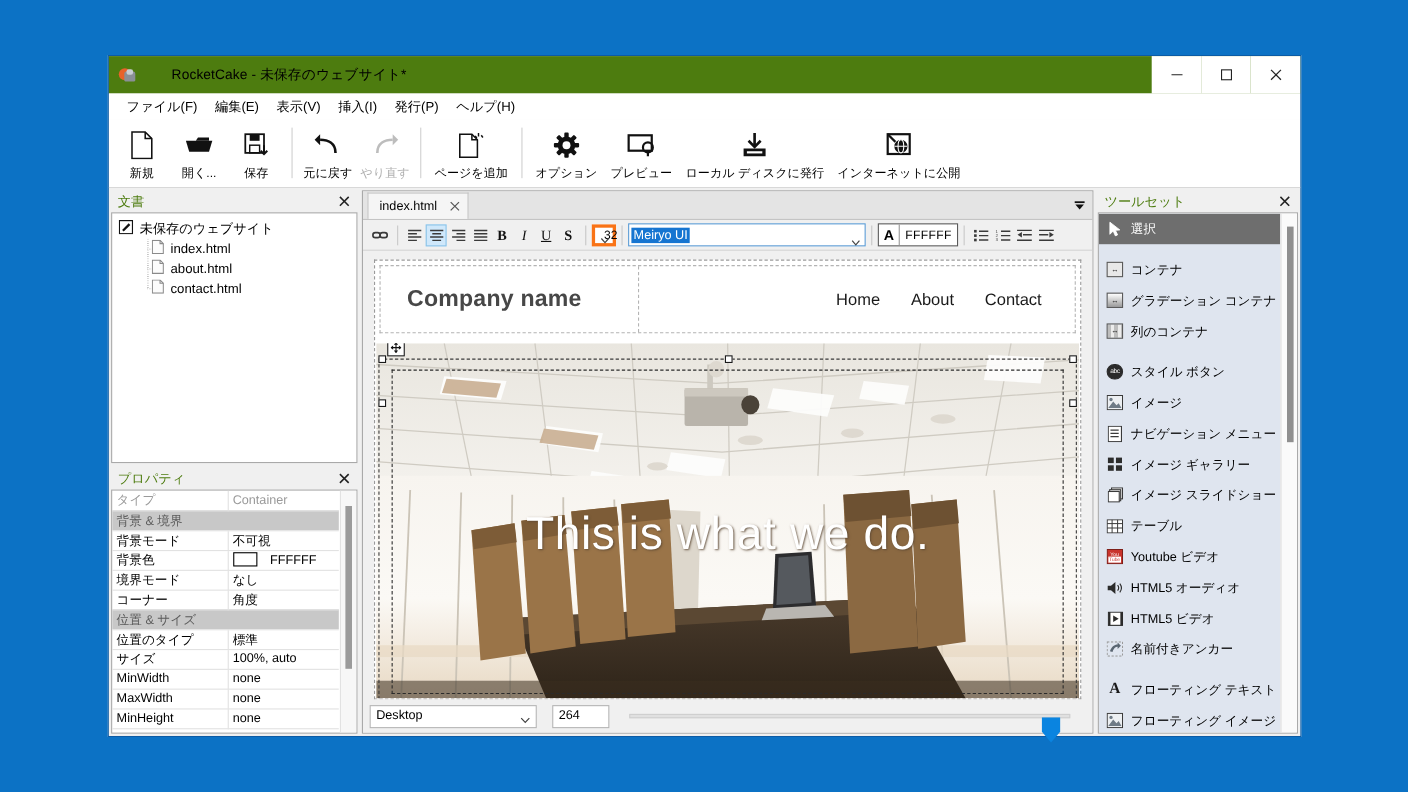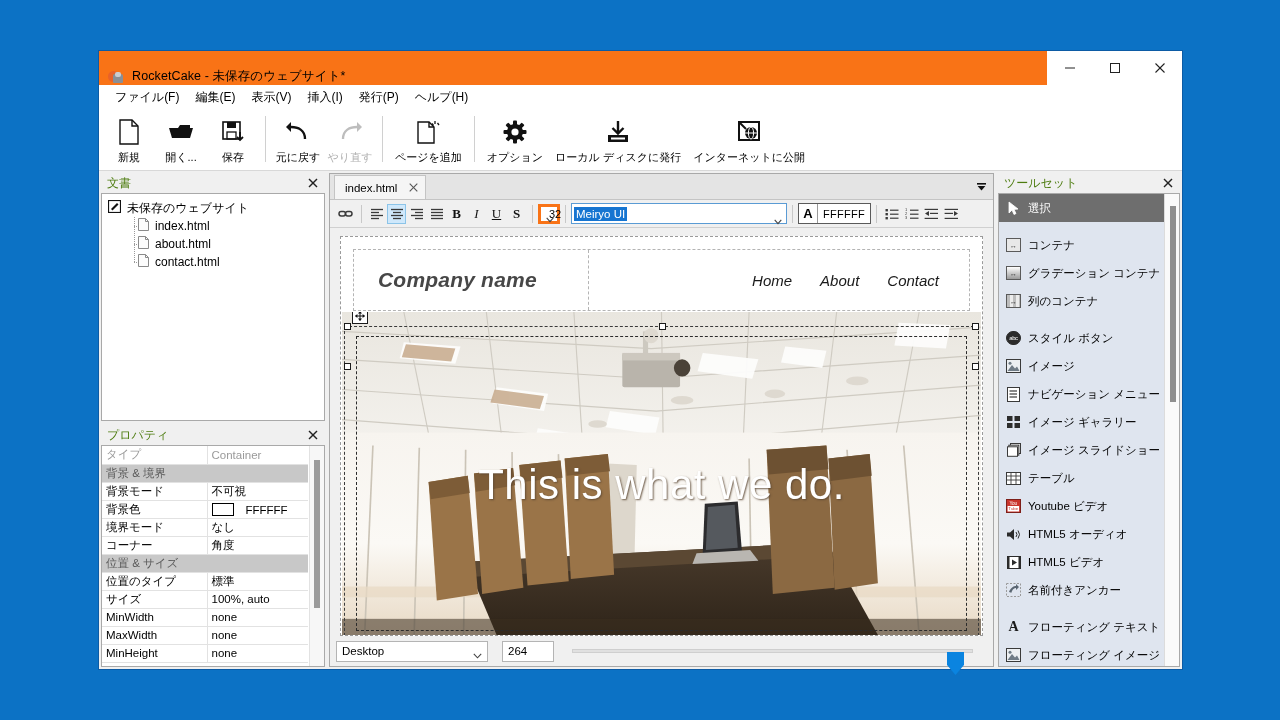--- a/index.html
+++ b/index.html
@@ -16,23 +16,24 @@
     position: absolute;
     left: 98px; top: 50px;
     width: 1085px; height: 620px;
     background: #f0f0f0;
     border: 1px solid #0c5ba5;
     display: flex; flex-direction: column;
   }
 
   
   #titlebar {
-    height: 34px; background: #f97316;
-    display: flex; align-items: flex-end;
+    height: 34px; background: #4d7c0f;
+    display: flex; align-items: center;
     flex: 0 0 34px;
+    gap: 24px;
   }
   #app-icon {
     width: 16px; height: 16px; margin-left: 9px; margin-right: 8px;
     position: relative; flex: 0 0 16px;
   }
   #app-icon .c1 { position:absolute; left:0; top:2px; width:11px; height:11px; border-radius:50%; background:#e8622a; }
   #app-icon .c2 { position:absolute; left:5px; top:5px; width:10px; height:9px; background:#8a8f96; border-radius:2px 2px 1px 1px; }
   #app-icon .c3 { position:absolute; left:7px; top:3px; width:6px; height:5px; background:#c9cdd2; border-radius:2px; }
   #title-text { font-size: 12.5px; color: #000; letter-spacing:.1px; }
   #win-controls { margin-left: auto; display: flex; height: 34px; }
@@ -156,21 +157,21 @@
   .color-btn .glyphA { width:19px; height:19px; border-right:1px solid #9a9a9a; display:flex; align-items:center; justify-content:center; font-size:13px; font-weight:bold; color:#000; }
   .color-btn .hex { font-size:11px; color:#000; padding: 0 5px; letter-spacing:.3px; }
 
   
   #canvas-wrap { flex:1 1 auto; background:#f0f0f0; position:relative; overflow:hidden; padding: 8px 10px 0 10px; min-height:0; }
   #page {
     position:relative; width:100%; height:100%;
     border: 1px dashed #9a9a9a; background:#fff; overflow:hidden;
   }
   #site-header {
-    height: 62px; margin: 12px; border:1px dashed #b4b4b4; display:flex; align-items:stretch;font-style:italic;
+    height: 62px; margin: 4px; border:1px dashed #b4b4b4; display:flex; align-items:stretch;
   }
   #brand-box { width: 235px; border-right:1px dashed #b4b4b4; display:flex; align-items:center; padding-left: 24px; }
   #brand-text { font-size: 21px; color:#474747; font-weight:bold; letter-spacing:.2px; }
   #nav-box { flex:1 1 auto; display:flex; align-items:center; justify-content:flex-end; padding-right: 30px; }
   .nav-link { font-size: 15px; color:#1a1a1a; margin-left: 28px; }
 
   #hero { position:absolute; left:1px; right:1px; top:75px; bottom:0; overflow:hidden; }
   #hero-photo { position:absolute; inset:0; }
   #hero-headline {
     position:absolute; left:0; right:0; top:46%;
@@ -347,20 +348,30 @@
               <rect x="10" y="0.5" width="4" height="23" rx="1" transform="rotate(45 12 12)"></rect>
               <rect x="0.5" y="10" width="23" height="4" rx="1" transform="rotate(45 12 12)"></rect>
             </g>
             <circle cx="12" cy="12" r="8" fill="#111"></circle>
             <circle cx="12" cy="12" r="3.6" fill="#fff"></circle>
           </svg>
       </div>
       <div class="tb-label">オプション</div>
     </div>
 
+    <div class="tb-btn wide">
+      <div class="tb-icon">
+        <svg width="27" height="24" viewBox="0 0 27 24">
+            <rect x="1.5" y="3" width="21" height="14" fill="none" stroke="#111" stroke-width="2"></rect>
+            <circle cx="19" cy="14" r="4.5" fill="none" stroke="#111" stroke-width="2"></circle>
+            <line x1="19" y1="17" x2="19" y2="22" stroke="#111" stroke-width="2"></line>
+          </svg>
+      </div>
+      <div class="tb-label">プレビュー</div>
+    </div>
 
     <div class="tb-btn wide">
       <div class="tb-icon">
         <svg width="26" height="25" viewBox="0 0 26 25">
             <path d="M13 1 v11 M7.5 8 L13 13.5 L18.5 8" fill="none" stroke="#111" stroke-width="2.4"></path>
             <path d="M3 15 h20 v7 H3 Z" fill="#111"></path>
             <rect x="6" y="17.5" width="14" height="2" fill="#fff"></rect>
           </svg>
       </div>
       <div class="tb-label">ローカル ディスクに発行</div>

